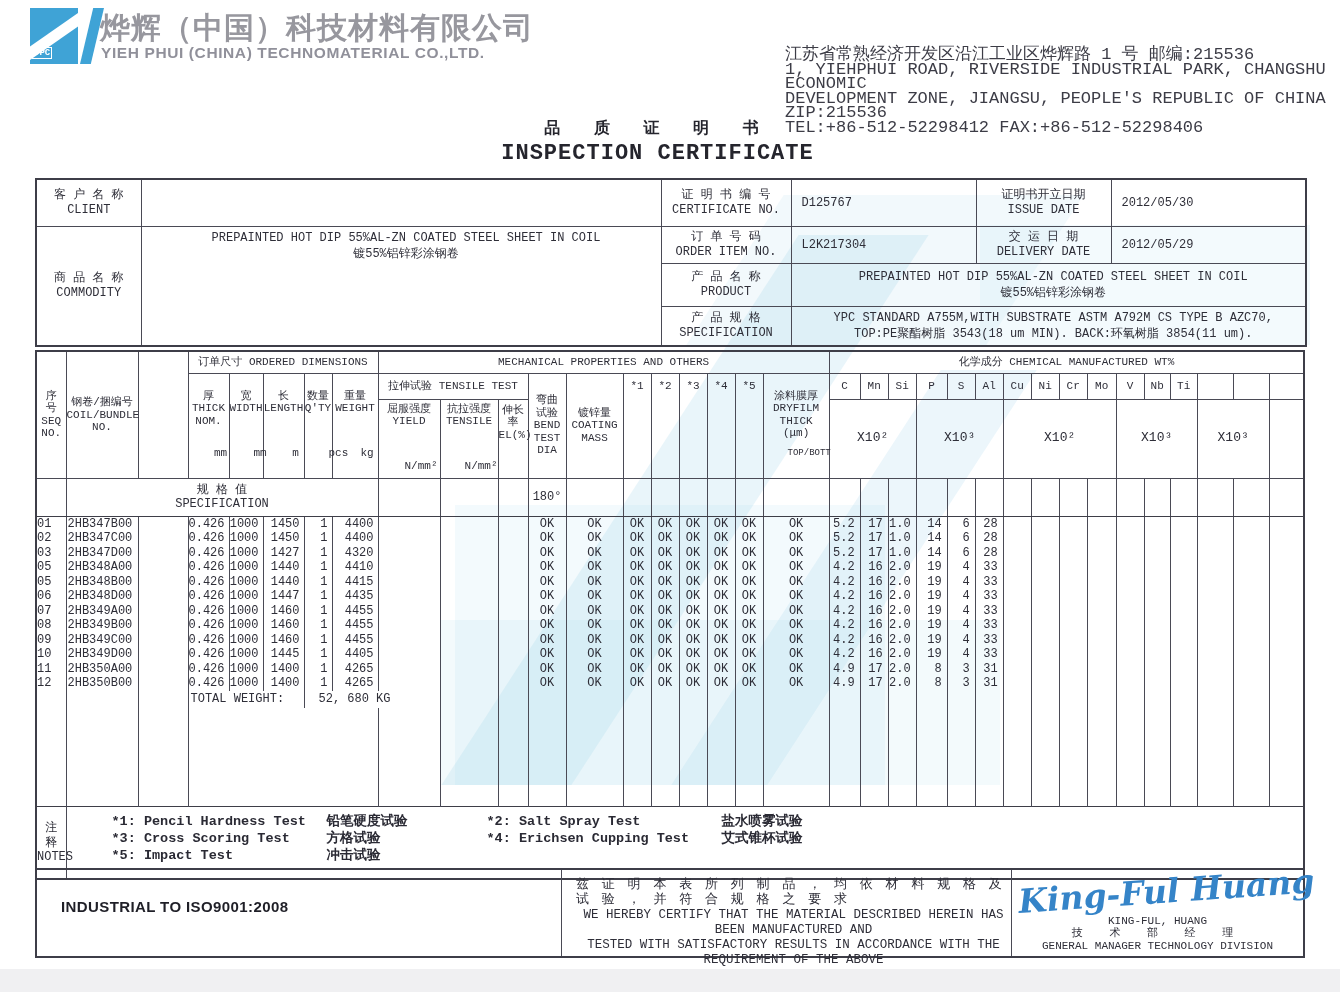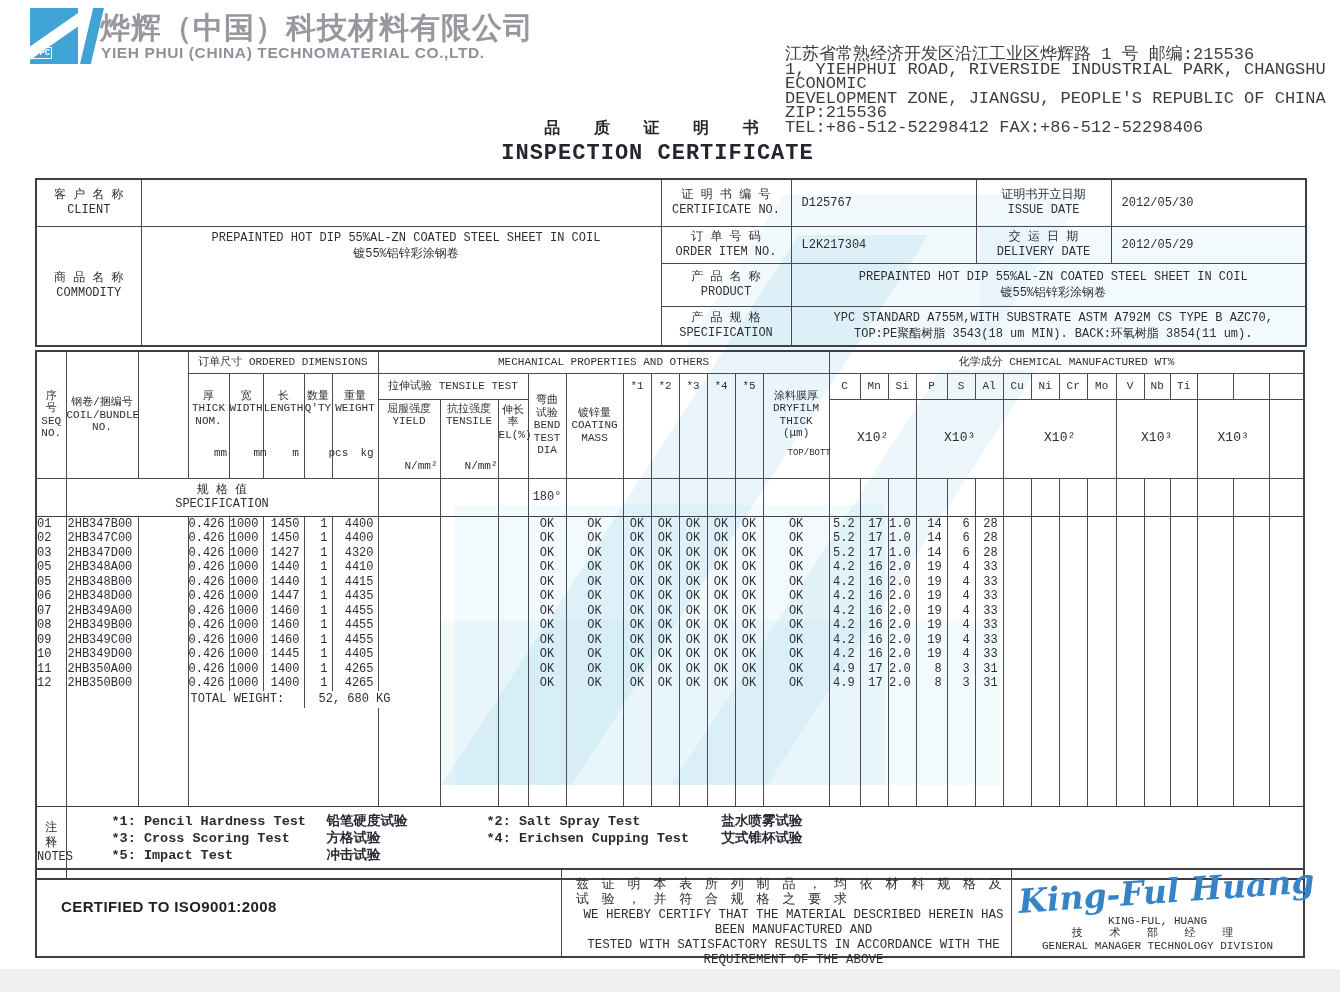--- a/index.html
+++ b/index.html
@@ -911,21 +911,21 @@
             <span>艾式锥杯试验</span>
             <span>*5: Impact Test</span>
             <span>冲击试验</span>
           </div>
         </td>
       </tr>
     </tbody>
   </table>
 
   <div class="bottom-box">
-    <div class="bb-left">CERTIFIED TO ISO9001:2008</div>
+    <div class="bb-left">INDUSTRIAL TO ISO9001:2008</div>
     <div class="bb-mid">
       <div class="bb-zh">兹 证 明 本 表 所 列 制 品 ， 均 依 材 料 规 格 及 试 验 ， 并 符 合 规 格 之 要 求</div>
       <div class="ml">WE HEREBY CERTIFY THAT THE MATERIAL  DESCRIBED  HEREIN  HAS BEEN  MANUFACTURED  AND
 TESTED WITH SATISFACTORY RESULTS IN ACCORDANCE WITH THE REQUIREMENT OF  THE  ABOVE
 MATERIAL SPECIFICATION.</div>
     </div>
     <div class="bb-right">
       <div class="sig-script">King-Ful Huang</div>
       <div class="sig-block">
         <div>KING-FUL, HUANG</div>

